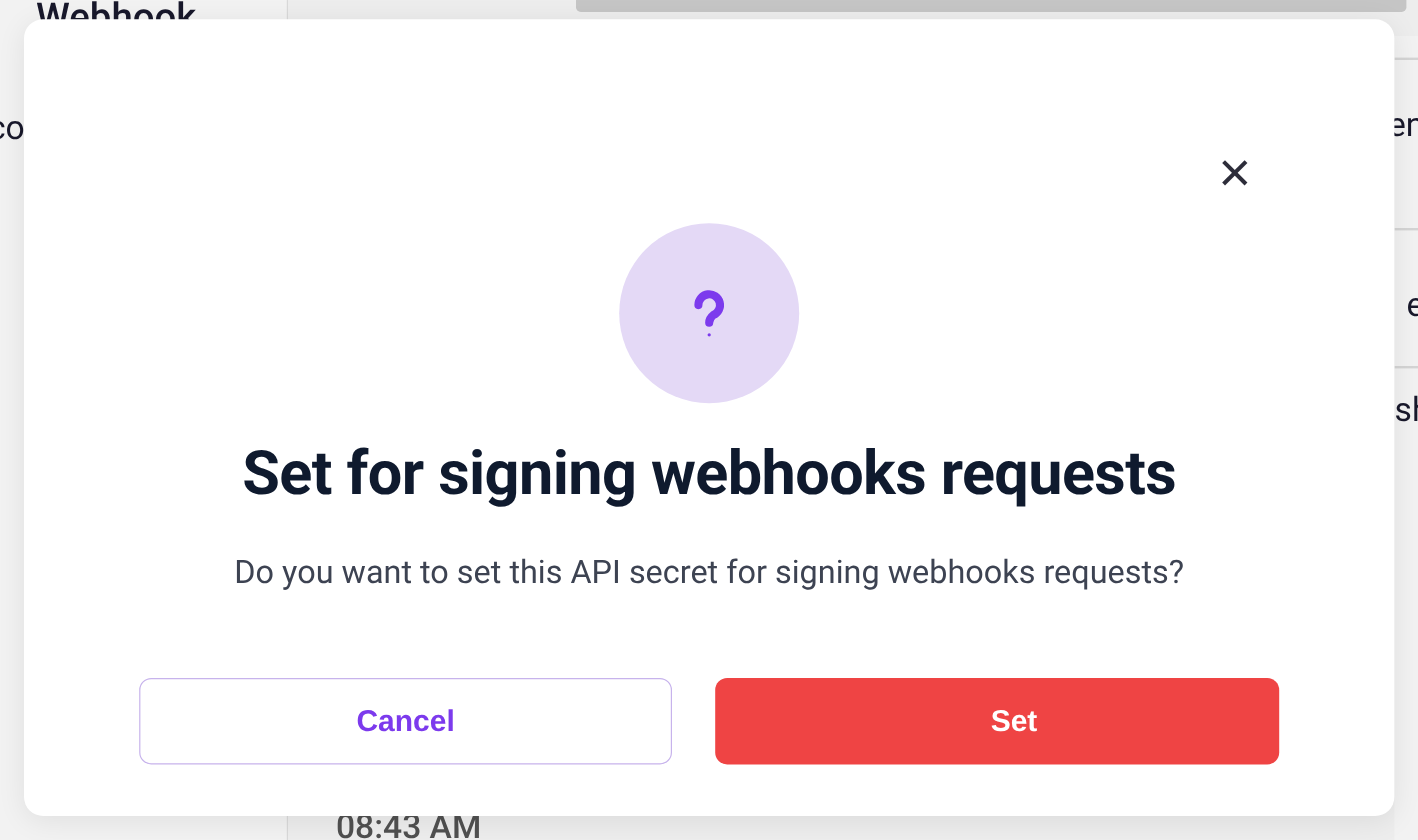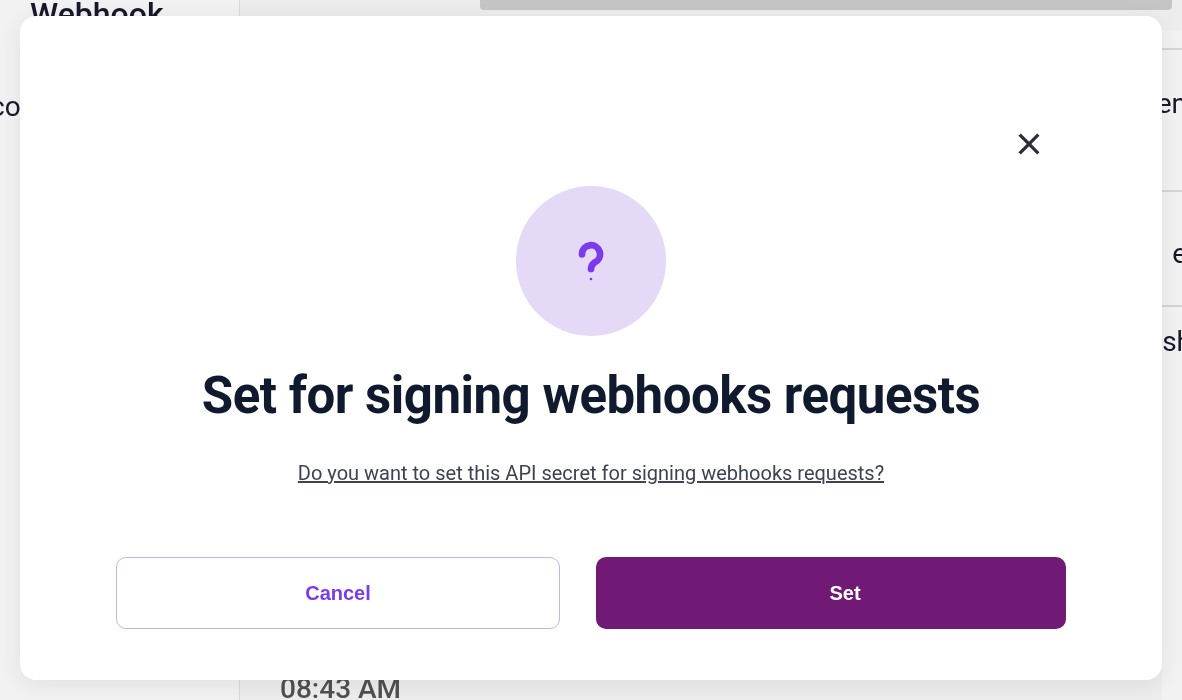--- a/index.html
+++ b/index.html
@@ -179,52 +179,51 @@
     }
     .modal-title {
       font-size: 51px;
       font-weight: 700;
       color: #0f1a2e;
       text-align: center;
       margin-top: 18px;
       letter-spacing: -0.5px;
     }
     .modal-description {
-      font-size: 20px;
+      font-size: 27px;
       color: #3d4352;
       text-align: center;
       margin-top: 36px;
       font-weight: 400;
-      text-decoration: underline;
     }
     .button-row {
       display: flex;
       gap: 36px;
       margin-top: 72px;
       padding: 0 56px;
     }
     .btn {
       flex: 1;
       height: 72px;
       border-radius: 10px;
-      font-size: 20px;
+      font-size: 25px;
       font-weight: 600;
       cursor: pointer;
       border: none;
       display: flex;
       align-items: center;
       justify-content: center;
     }
     .btn-cancel {
       background: #ffffff;
       color: #7c3aed;
       border: 1.5px solid #c7b3ec;
     }
     .btn-primary {
-      background: #701a75;
+      background: #ef4444;
       color: #ffffff;
       padding-left: 28px;
     }
   </style>
 </head>
 <body>
 
 <div class="background-content">
   <div class="bg-left">
     <span class="bg-header-text">Webhook</span>

